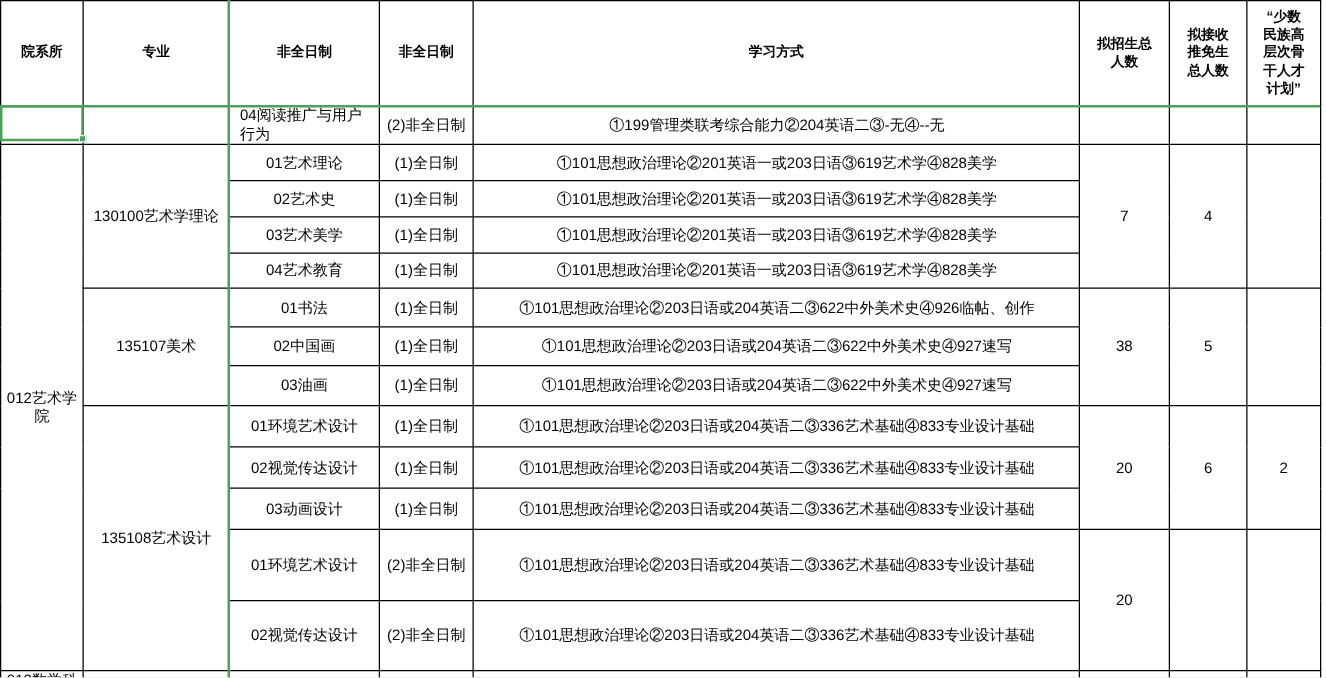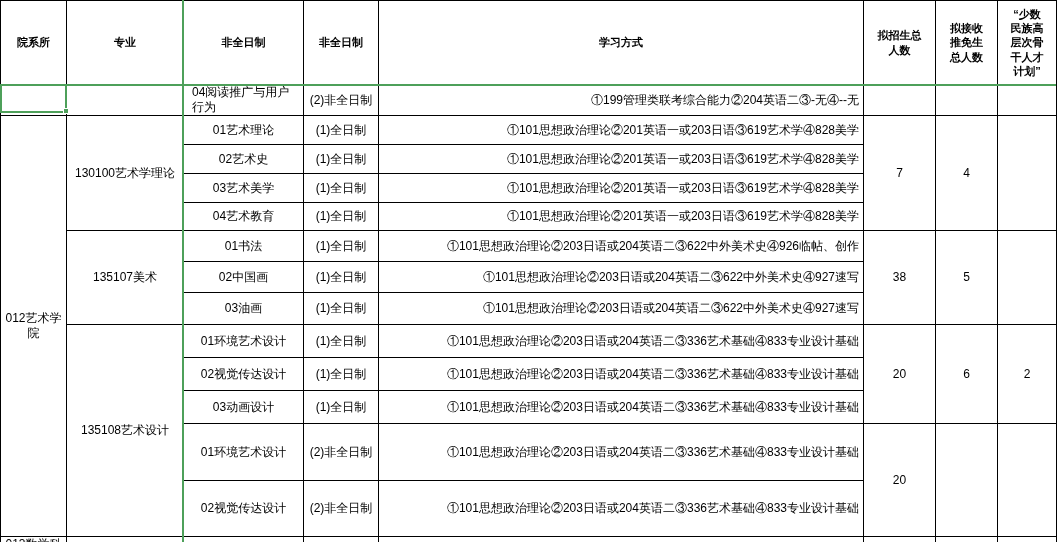--- a/index.html
+++ b/index.html
@@ -25,21 +25,21 @@
     vertical-align:middle;
     overflow:hidden;
     line-height:1.25;
   }
   .sheet th{
     font-weight:bold;
     font-size:11px;
     white-space:pre-line;
     line-height:1.3;
   }
-  td.subjects{text-align:right;white-space:nowrap;padding-left:5px;}
+  td.subjects{text-align:center;white-space:nowrap;padding-left:5px;}
   td.mode{white-space:nowrap;padding:0 2px;}
   td.dir-wrap{text-align:left;padding:0 8px;}
   
   .v-freeze{position:absolute;left:182px;top:0;width:2px;height:542px;background:#4ea05a;}
   .h-freeze{position:absolute;left:0;top:84px;width:1056px;height:2px;background:#4ea05a;}
   .sel-box{
     position:absolute;left:0;top:84px;width:67px;height:29px;
     border:2px solid #4ea05a;box-sizing:border-box;background:transparent;
   }
   .sel-handle{

